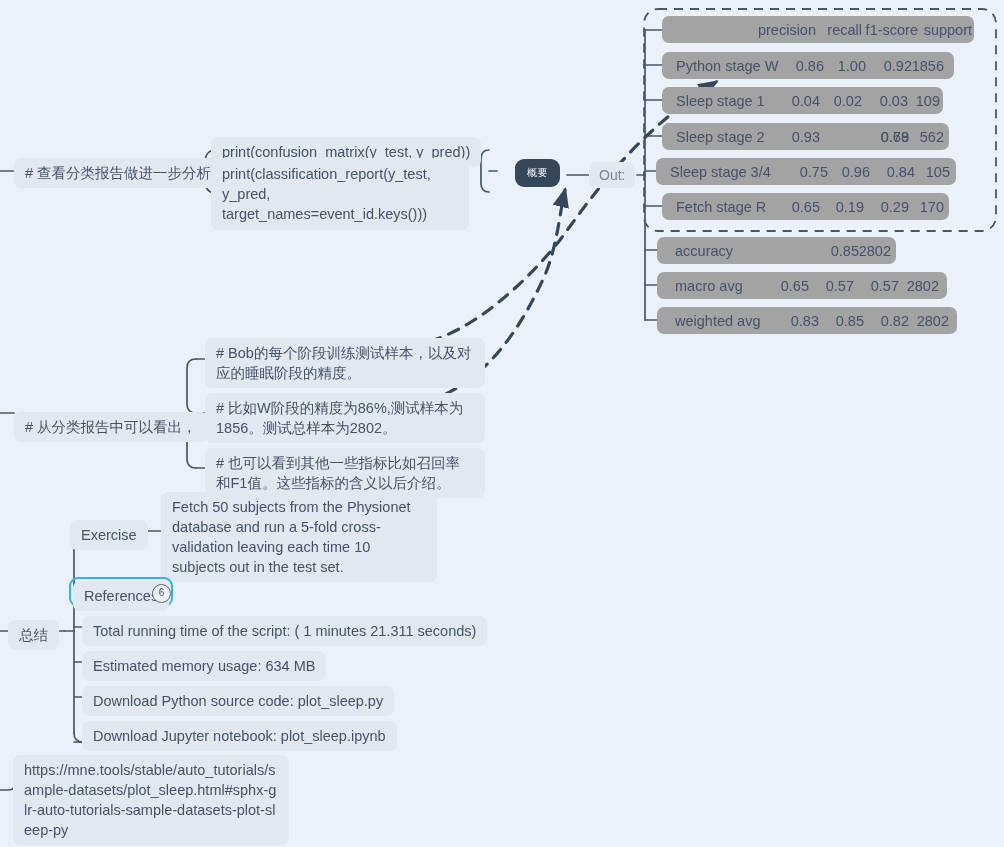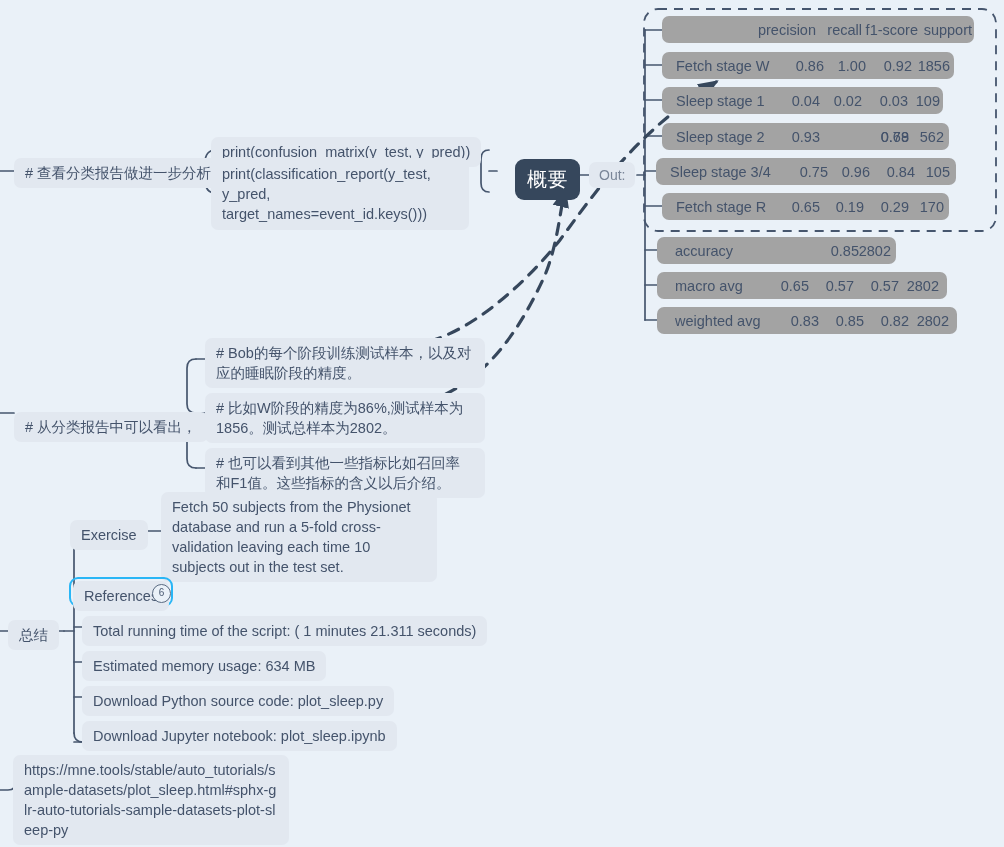--- a/index.html
+++ b/index.html
@@ -41,21 +41,21 @@
     align-items:center;
   }
   .trow .lab{position:absolute;left:14px;}
   .trow .c{position:absolute;text-align:right;}
 
   .badge-dark{
     position:absolute;
     background:#36475c;
     color:#ffffff;
     border-radius:9px;
-    font-size:20px;
+    font-size:10px;
     padding:7px 12px;
     box-sizing:border-box;
     white-space:nowrap;
     letter-spacing:.5px;
   }
   .out-node{
     position:absolute;
     background:#e2e8f0;
     border-radius:7px;
     font-size:14px;
@@ -174,25 +174,25 @@
   <div class="out-node" style="left:589px;top:162px;">Out:</div>
 
   <div class="trow" style="left:662px;top:16px;width:312px;">
     <span class="c" style="left:86px;width:68px;">precision</span>
     <span class="c" style="left:152px;width:48px;">recall</span>
     <span class="c" style="left:196px;width:60px;">f1-score</span>
     <span class="c" style="left:250px;width:60px;">support</span>
   </div>
 
   <div class="trow" style="left:662px;top:52px;width:292px;">
-    <span class="lab">Fetch stage W</span>
+    <span class="lab">Python stage W</span>
     <span class="c" style="left:108px;width:54px;">0.86</span>
     <span class="c" style="left:150px;width:54px;">1.00</span>
     <span class="c" style="left:196px;width:54px;">0.92</span>
-    <span class="c" style="left:234px;width:54px;">1856</span>
+    <span class="c" style="left:228px;width:54px;">1856</span>
   </div>
 
   <div class="trow" style="left:662px;top:87px;width:281px;">
     <span class="lab">Sleep stage 1</span>
     <span class="c" style="left:104px;width:54px;">0.04</span>
     <span class="c" style="left:146px;width:54px;">0.02</span>
     <span class="c" style="left:192px;width:54px;">0.03</span>
     <span class="c" style="left:224px;width:54px;">109</span>
   </div>
 

